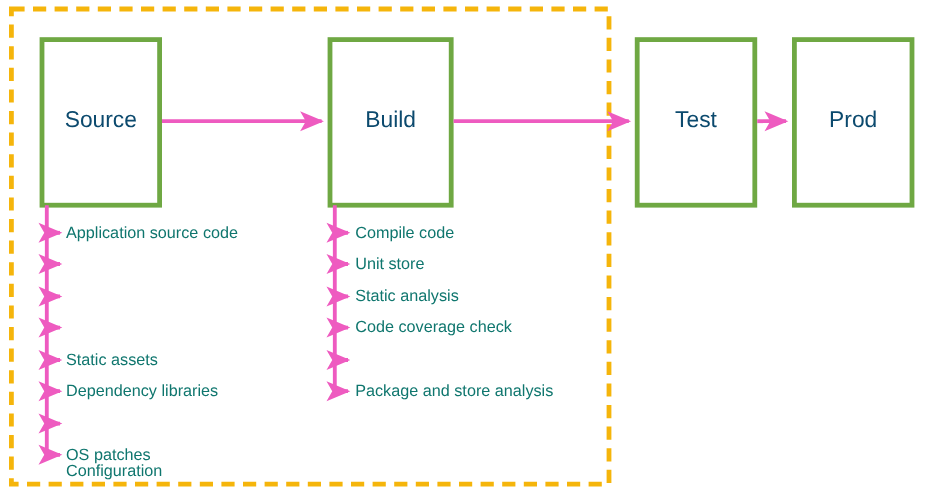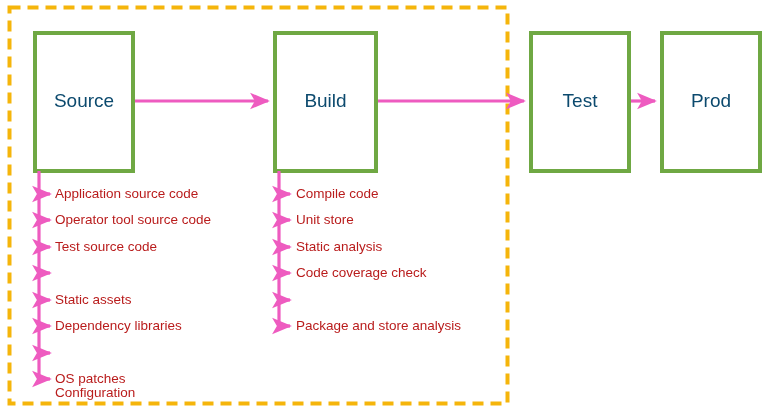--- a/index.html
+++ b/index.html
@@ -29,21 +29,21 @@
   .stage-label {
     position: absolute;
     color: #0c4a6e;
     font-size: 19px;
     font-family: "Liberation Sans", sans-serif;
     text-align: center;
     white-space: nowrap;
   }
   .list-item-label {
     position: absolute;
-    color: #b91c1c;
+    color: #0f766e;
     font-size: 13.5px;
     font-family: "Liberation Sans", sans-serif;
     white-space: nowrap;
     line-height: 14px;
   }
 </style>
 </head>
 <body>
 
 <div id="diagram-root">
@@ -84,22 +84,20 @@
     <line x1="279" y1="300" x2="290" y2="300" stroke="#EE5BC0" stroke-width="3.2" marker-end="url(#arrowhead)"></line>
     <line x1="279" y1="326" x2="290" y2="326" stroke="#EE5BC0" stroke-width="3.2" marker-end="url(#arrowhead)"></line>
   </svg>
 
   <div class="stage-label" style="left:35px; top:90px; width:98px;">Source</div>
   <div class="stage-label" style="left:275px; top:90px; width:101px;">Build</div>
   <div class="stage-label" style="left:531px; top:90px; width:98px;">Test</div>
   <div class="stage-label" style="left:662px; top:90px; width:98px;">Prod</div>
 
   <div class="list-item-label" style="left:55px; top:187px;">Application source code</div>
-  <div class="list-item-label" style="left:55px; top:213px;">Operator tool source code</div>
-  <div class="list-item-label" style="left:55px; top:240px;">Test source code</div>
   <div class="list-item-label" style="left:55px; top:293px;">Static assets</div>
   <div class="list-item-label" style="left:55px; top:319px;">Dependency libraries</div>
   <div class="list-item-label" style="left:55px; top:346px;margin-top:40px;">Configuration</div>
   <div class="list-item-label" style="left:55px; top:372px;">OS patches</div>
 
   <div class="list-item-label" style="left:296px; top:187px;">Compile code</div>
   <div class="list-item-label" style="left:296px; top:213px;">Unit store</div>
   <div class="list-item-label" style="left:296px; top:240px;">Static analysis</div>
   <div class="list-item-label" style="left:296px; top:266px;">Code coverage check</div>
   <div class="list-item-label" style="left:296px; top:319px;">Package and store analysis</div>

